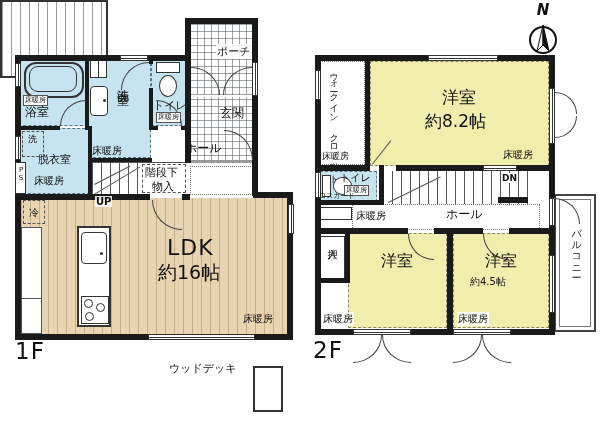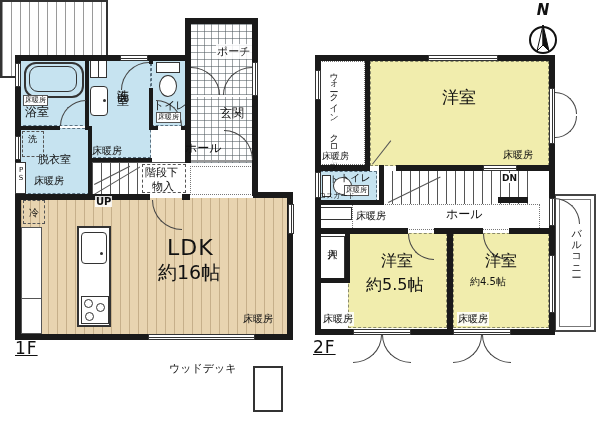--- a/index.html
+++ b/index.html
@@ -29,21 +29,21 @@
   .arc-br{border-bottom:1px solid #444;border-right:1px solid #444;border-bottom-right-radius:100% 100%;}
   .dash{position:absolute;box-sizing:border-box;border:1px dashed #555;background:transparent;}
   .dots{position:absolute;box-sizing:border-box;border:1px dotted #777;background:#fff;}
   .lbl{position:absolute;white-space:nowrap;color:#111;font-weight:500;}
   .name{font-size:12px;}
   .heat{font-size:10px;}
   .chipbg{background:rgba(255,255,255,.85);padding:0 1px;}
   .tiny{position:absolute;box-sizing:border-box;border:1px solid #555;background:#fff;
         font-size:7px;line-height:9px;padding:0 1px;white-space:nowrap;color:#222;}
   .vert{writing-mode:vertical-rl;text-orientation:upright;}
-  .floor-tag{position:absolute;font-size:17px;font-weight:500;letter-spacing:1px;text-decoration:underline;}
+  .floor-tag{position:absolute;font-size:23px;font-weight:500;letter-spacing:1px;}
   .dline{position:absolute;height:1px;background:#555;transform-origin:0 0;}
   .fix{position:absolute;box-sizing:border-box;border:1px solid #333;background:#fff;}
 </style>
 </head>
 <body>
 
 <div class="plan">
 
   <div class="room blue" style="left:18px;top:58px;width:70px;height:68px;"></div>
   <div class="room blue" style="left:88px;top:58px;width:63px;height:100px;"></div>
@@ -189,35 +189,35 @@
   <div class="qarc arc-tr" style="left:555px;top:92px;width:22px;height:22px;"></div>
   <div class="qarc arc-br" style="left:555px;top:116px;width:22px;height:22px;"></div>
   <div class="qarc arc-bl" style="left:408px;top:234px;width:26px;height:26px;"></div>
   <div class="qarc arc-bl" style="left:483px;top:234px;width:26px;height:26px;"></div>
   <div class="qarc arc-br" style="left:353px;top:335px;width:29px;height:28px;"></div>
   <div class="qarc arc-bl" style="left:382px;top:335px;width:29px;height:28px;"></div>
   <div class="qarc arc-br" style="left:453px;top:335px;width:29px;height:28px;"></div>
   <div class="qarc arc-bl" style="left:482px;top:335px;width:29px;height:28px;"></div>
 
   <div class="lbl" style="left:442px;top:86px;font-size:17px;">洋室</div>
+  <div class="lbl" style="left:425px;top:110px;font-size:17px;">約8.2帖</div>
   <div class="lbl heat" style="left:503px;top:148px;">床暖房</div>
   <div class="lbl vert" style="left:326px;top:66px;font-size:9px;line-height:15px;">
     <span>ウォークイン</span>
     <span>クローゼット</span>
   </div>
   <div class="lbl heat chipbg" style="left:321px;top:150px;font-size:9px;">床暖房</div>
   <div class="lbl" style="left:340px;top:171px;font-size:10px;">トイレ</div>
   <div class="tiny" style="left:344px;top:185px;">床暖房</div>
   <div class="lbl" style="left:319px;top:191px;font-size:7px;">ロスガード</div>
   <div class="lbl" style="left:501px;top:173px;font-size:9px;font-weight:600;background:#fff;padding:0 1px;">DN</div>
   <div class="lbl name" style="left:446px;top:206px;">ホール</div>
   <div class="lbl heat" style="left:356px;top:209px;">床暖房</div>
   <div class="lbl vert" style="left:325px;top:241px;font-size:10px;">押入</div>
   <div class="lbl" style="left:381px;top:251px;font-size:16px;">洋室</div>
-  <div class="lbl" style="left:366px;top:275px;font-size:16px;">約5.5帖</div>
   <div class="lbl heat chipbg" style="left:322px;top:312px;">床暖房</div>
   <div class="lbl" style="left:485px;top:251px;font-size:16px;">洋室</div>
   <div class="lbl" style="left:470px;top:275px;font-size:10px;">約4.5帖</div>
   <div class="lbl heat chipbg" style="left:457px;top:312px;">床暖房</div>
   <div class="lbl vert" style="left:569px;top:222px;font-size:10px;letter-spacing:1px;">バルコニー</div>
   <div class="floor-tag" style="left:313px;top:337px;">2F</div>
 
   <div class="lbl" style="left:531px;top:1px;width:24px;text-align:center;font-size:15px;font-style:italic;font-weight:600;">N</div>
   <svg style="position:absolute;left:527px;top:21px;" width="32" height="36" viewBox="0 0 32 36">
     <circle cx="16" cy="19" r="13" fill="#fff" stroke="#111" stroke-width="2"></circle>

